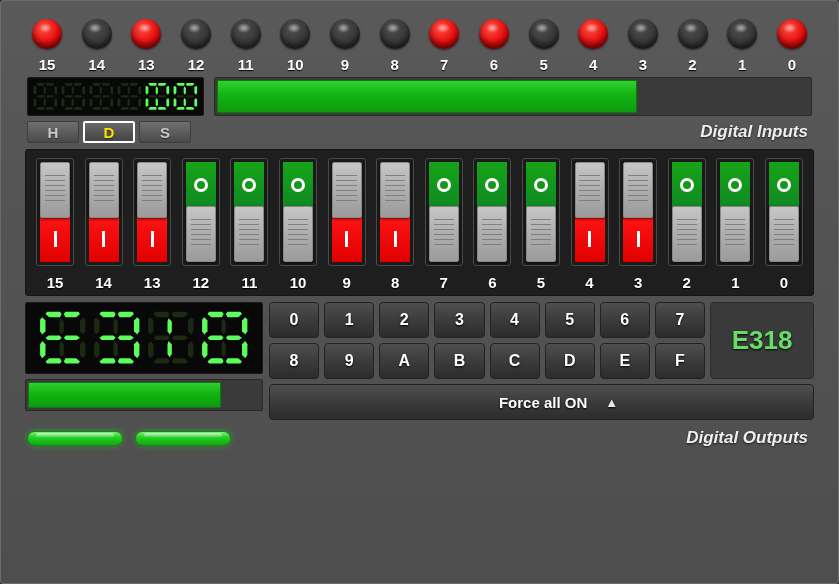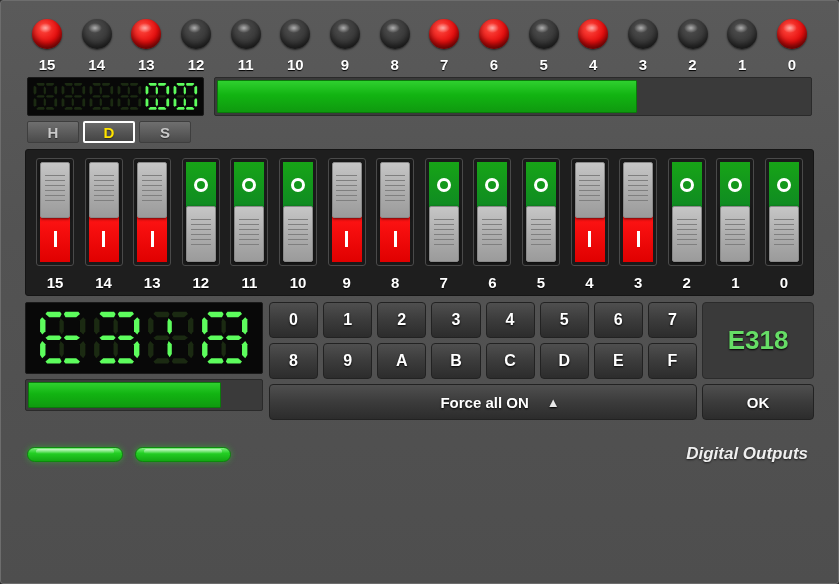--- a/index.html
+++ b/index.html
@@ -172,21 +172,21 @@
   .key {
     flex: 1; height: 36px;
     display: flex; align-items: center; justify-content: center;
     font-weight: bold; font-size: 16px; color: #ffffff;
     background: linear-gradient(#4f4f4f, #3c3c3c 48%, #2c2c2c);
     border: 1px solid #222;
     border-radius: 4px;
     text-shadow: 0 1px 2px #000;
   }
   .e-badge {
-    width: 112px;
+    width: 104px;
     display: flex; align-items: center; justify-content: center;
     background: #3a3a3a;
     border: 1px solid #2b2b2b;
     border-radius: 4px;
     color: #66dd66; font-weight: bold; font-size: 26px;
     text-shadow: 0 1px 2px #000;
   }
   .action-row { display: flex; gap: 5px; }
   .action-btn {
     height: 36px;
@@ -198,21 +198,21 @@
     border-radius: 4px;
     text-shadow: 0 1px 2px #000;
   }
   .action-btn.force { flex: 1; padding-left: 34px; }
   .action-btn.ok { width: 112px; }
   .arrow { font-size: 13px; color: #e8e8e8; }
 
   
   .footer {
     display: flex; align-items: center;
-    padding: 24px 14px 0 14px;
+    padding: 8px 14px 0 14px;
   }
   .pill {
     width: 96px; height: 15px;
     border-radius: 8px;
     background: linear-gradient(#7bf07b, #23cf23 40%, #13a813);
     border: 1px solid #0c8a0c;
     box-shadow: 0 0 6px rgba(40,220,40,.45);
     margin-right: 12px;
     position: relative;
   }
@@ -401,20 +401,21 @@
           </div>
         </div>
       <div class="bar-outer">
         <div class="bar-fill" id="inBar" style="width: 71%;"></div>
       </div>
     </div>
     <div class="mode-row">
       <div class="mode-btn">H</div>
       <div class="mode-btn active">D</div>
       <div class="mode-btn">S</div>
+      <div class="section-label">Digital Inputs</div>
     </div>
   </div>
 
   <div class="switch-bank">
     <div class="switch-row" id="swRow">
         <div class="sw-cell">
           <div class="sw-frame">
             <div class="sw-slot">
               <div class="sw-state bottom red">
                 <span class="bar-i"></span>
@@ -690,21 +691,20 @@
               <div class="key">F</div>
             </div>
         </div>
         <div class="e-badge">E318</div>
       </div>
       <div class="action-row">
         <div class="action-btn force">
           <span>Force all ON</span>
           <span class="arrow">▲</span>
         </div>
-        <div class="action-btn ok">OK</div>
       </div>
     </div>
   </div>
 
   <div class="footer">
     <div class="pill"></div>
     <div class="pill"></div>
     <div class="section-label">Digital Outputs</div>
   </div>
 

